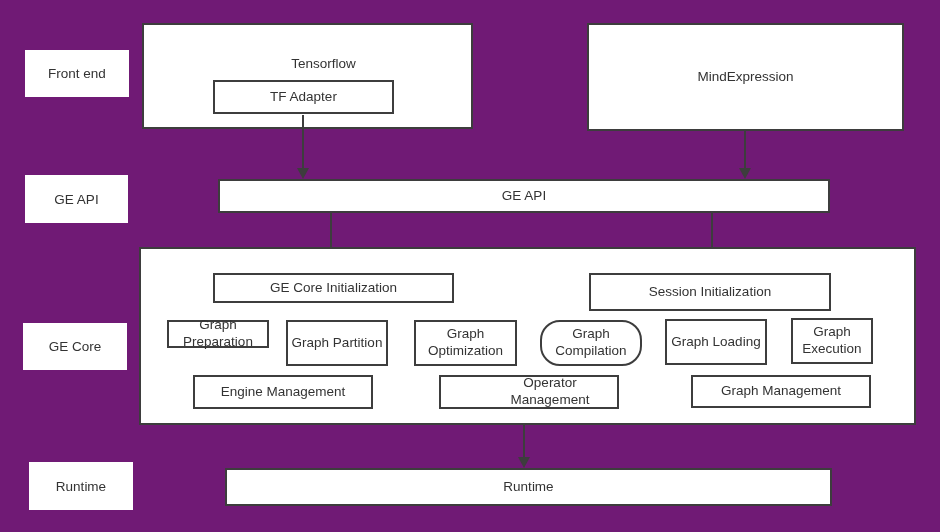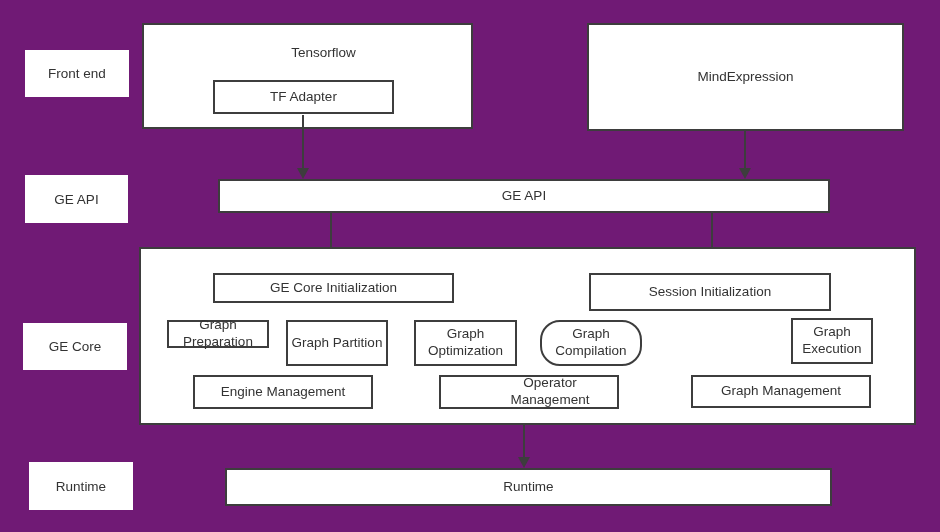--- a/index.html
+++ b/index.html
@@ -72,21 +72,21 @@
 <body>
 
 <div class="stage">
 
   <div class="label-box" style="left:25px; top:50px; width:104px; height:47px;">Front end</div>
   <div class="label-box" style="left:25px; top:175px; width:103px; height:48px;">GE API</div>
   <div class="label-box" style="left:23px; top:323px; width:104px; height:47px;">GE Core</div>
   <div class="label-box" style="left:29px; top:462px; width:104px; height:48px;">Runtime</div>
 
   <div class="container-box" style="left:142px; top:23px; width:331px; height:106px;">
-    <div class="group-title" style="top:20px;margin-left:32px;">Tensorflow</div>
+    <div class="group-title" style="top:31px;margin-left:32px;">Tensorflow</div>
     <div class="box" style="left:69px; top:55px; width:181px; height:34px;">TF Adapter</div>
   </div>
 
   <div class="box" style="left:587px; top:23px; width:317px; height:108px;">MindExpression</div>
 
   <div class="arrow" style="left:302px; top:115px; height:53px;"></div>
   <div class="arrow" style="left:744px; top:131px; height:37px;"></div>
 
   <div class="box" style="left:218px; top:179px; width:612px; height:34px;">GE API</div>
 
@@ -95,20 +95,21 @@
 
   <div class="container-box" style="left:139px; top:247px; width:777px; height:178px;">
 
     <div class="box" style="left:72px; top:24px; width:241px; height:30px;">GE Core Initialization</div>
     <div class="box" style="left:448px; top:24px; width:242px; height:38px;">Session Initialization</div>
 
     <div class="box" style="left:26px; top:71px; width:102px; height:28px;">Graph Preparation</div>
     <div class="box" style="left:145px; top:71px; width:102px; height:46px;">Graph Partition</div>
     <div class="box" style="left:273px; top:71px; width:103px; height:46px;">Graph Optimization</div>
     <div class="box" style="left:399px; top:71px; width:102px; height:46px;border-radius:20px;">Graph Compilation</div>
+    <div class="box" style="left:524px; top:70px; width:102px; height:46px;">Graph Loading</div>
     <div class="box" style="left:650px; top:69px; width:82px; height:46px;">Graph Execution</div>
 
     <div class="box" style="left:52px; top:126px; width:180px; height:34px;">Engine Management</div>
     <div class="box" style="left:298px; top:126px; width:180px; height:34px;padding-left:42px;">Operator Management</div>
     <div class="box" style="left:550px; top:126px; width:180px; height:33px;">Graph Management</div>
   </div>
 
   <div class="arrow" style="left:523px; top:425px; height:32px;"></div>
 
   <div class="box" style="left:225px; top:468px; width:607px; height:38px;">Runtime</div>

